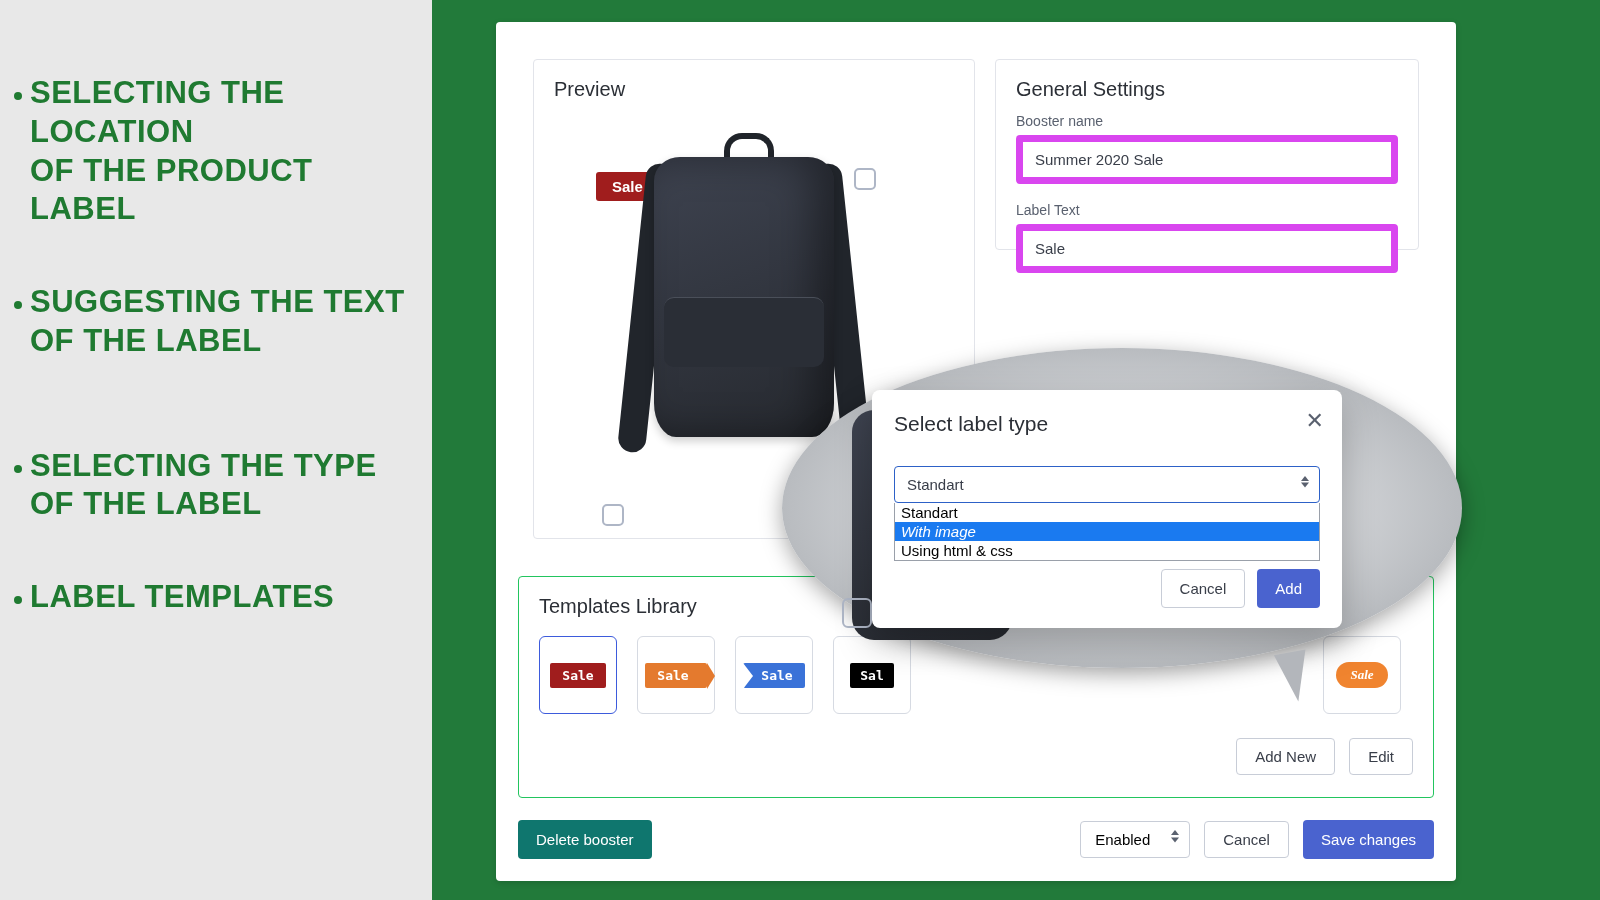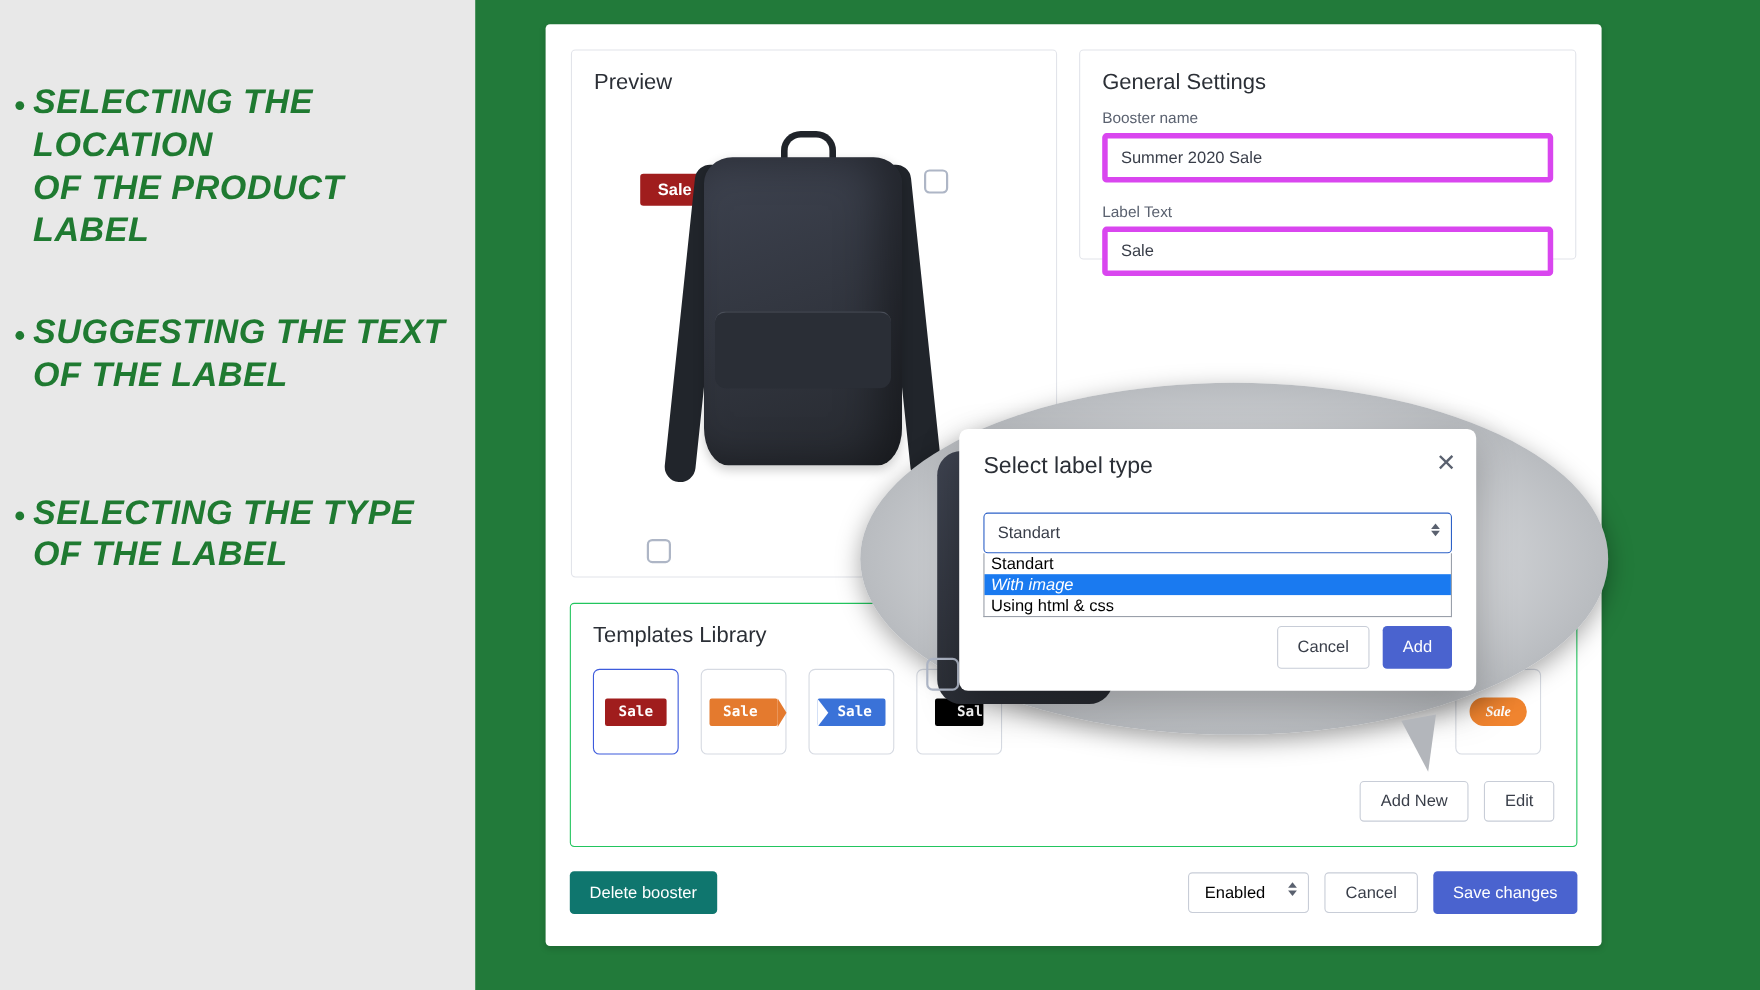--- a/index.html
+++ b/index.html
@@ -1,59 +1,59 @@
 <!DOCTYPE html>
 <html><head>
 <meta charset="utf-8">
 <style>
   * { box-sizing: border-box; margin: 0; padding: 0; }
   html, body { width: 1600px; height: 900px; font-family: "Segoe UI", Arial, sans-serif; }
   body { display: flex; }
-  .left-rail { width: 432px; background: #e8e8e8; padding: 74px 14px 0 14px; font-style: italic; }
+  .left-rail { width: 432px; background: #e8e8e8; padding: 74px 14px 0 14px; }
   .bullet-block { margin-bottom: 54px; }
   .bullet-block.gap { margin-top: 86px; }
   .bullet-line { display:flex; align-items:flex-start; }
   .dot { width:8px; height:8px; background:#1f7a31; border-radius:50%; margin:18px 8px 0 0; flex:none; }
   .bt { color:#1f7a31; font-weight:700; font-size:31px; line-height:1.25; letter-spacing:0.5px; font-family:"Century Gothic","Segoe UI", Arial, sans-serif; }
 
   .stage { position:relative; flex:1; background:#227a3a; padding-top:22px; }
   .workbench { position:relative; width:960px; margin-left:64px; background:#fff; border-radius:4px; min-height:838px; box-shadow:0 2px 6px rgba(0,0,0,.15); }
 
-  .row1 { display:flex; padding:23px; gap:20px;justify-content:flex-end; }
+  .row1 { display:flex; padding:37px; gap:20px;justify-content:flex-end; }
   .panel { border:1px solid #e2e4ea; border-radius:4px; background:#fff; }
   .preview-panel { width:442px; height:480px; padding:18px 20px; position:relative; }
   .panel-title { font-size:20px; color:#2b2f36; font-weight:400; margin-bottom:12px; }
   .product-img { width:260px; height:330px; margin:26px auto 0; position:relative; }
   
   .bp-body { position:absolute; left:30px; top:30px; width:180px; height:280px; background:linear-gradient(160deg,#3e4350,#26292f); border-radius:26px 26px 22px 22px / 24px 24px 34px 34px; box-shadow:inset -20px 0 40px rgba(0,0,0,.4), 0 4px 10px rgba(0,0,0,.2); }
   .bp-pocket { position:absolute; left:40px; top:170px; width:160px; height:70px; background:#2a2e36; border-radius:10px; border-top:1px solid #4a4f59; }
   .bp-handle { position:absolute; left:100px; top:6px; width:50px; height:30px; border:6px solid #20242a; border-bottom:none; border-radius:18px 18px 0 0; }
   .bp-strap { position:absolute; top:36px; width:28px; height:290px; background:#21252b; border-radius:16px; }
   .bp-strap.l { left:8px; transform:rotate(6deg); }
   .bp-strap.r { left:204px; transform:rotate(-6deg); }
 
   .sale-tag { position:absolute; left:62px; top:112px; background:#a01d1d; color:#fff; font-size:15px; font-weight:600; padding:6px 16px; border-radius:3px; }
   .pos-a { position:absolute; left:320px; top:108px; width:22px; height:22px; border:2px solid #aeb6c6; border-radius:5px; }
   .pos-b { position:absolute; left:68px; top:444px; width:22px; height:22px; border:2px solid #aeb6c6; border-radius:5px; }
 
   .settings-panel { flex:1; height:191px; padding:18px 20px; }
   .fld-label { font-size:14px; color:#5a616f; margin-bottom:6px; margin-top:4px; }
-  .fld-input { width:100%; border:5px solid #d946ef; border-radius:4px; padding:9px 12px; font-size:15px; color:#393e49; margin-bottom:14px; }
+  .fld-input { width:100%; border:7px solid #d946ef; border-radius:4px; padding:9px 12px; font-size:15px; color:#393e49; margin-bottom:14px; }
 
   .templates-panel { margin:0 22px; border:1px solid #22c55e; border-radius:4px; padding:18px 20px 22px; }
   .tpl-row { display:flex; gap:20px; margin-top:18px; }
   .tpl { width:78px; height:78px; border:1px solid #d6dae2; border-radius:6px; display:flex; align-items:center; justify-content:center; }
   .tpl.sel { border:1.5px solid #3d5bdc; }
   .badge { font-size:13px; font-weight:700; color:#fff; padding:5px 12px; border-radius:2px; font-family:Consolas,monospace; }
   .b-red { background:#a01d1d; }
   .b-orange { background:#e47a2e; position:relative; padding-right:18px; }
   .b-orange:after{content:"";position:absolute;right:-8px;top:0;border-top:13px solid transparent;border-bottom:13px solid transparent;border-left:8px solid #e47a2e;}
   .b-blue { background:#3a72d8; position:relative; padding-left:18px; }
   .b-blue:before{content:"";position:absolute;left:0;top:0;border-top:13px solid transparent;border-bottom:13px solid transparent;border-left:10px solid #fff;}
-  .b-black { background:#000; width:44px; text-align:left; padding:5px 20px; }
+  .b-black { background:#000; width:44px; text-align:center; padding:5px 4px; }
   .b-orange2 { background:#f0842f; border-radius:14px; padding:5px 14px; font-family:Georgia,serif; font-style:italic; }
   .tpl.hidden { visibility:hidden; }
   .tpl-actions { display:flex; justify-content:flex-end; gap:14px; margin-top:24px; }
   .btn-sec { background:#fff; border:1px solid #c8cdd7; border-radius:4px; padding:9px 18px; font-size:15px; color:#393e49; cursor:pointer; }
 
   .footer { display:flex; justify-content:space-between; padding:22px; align-items:center; }
   .btn-danger { background:#0f766e; color:#fff; border:none; border-radius:4px; padding:11px 18px; font-size:15px; cursor:pointer; }
   .footer-right { display:flex; gap:14px; align-items:center; }
   .select-like { border:1px solid #c8cdd7; border-radius:4px; padding:9px 34px 9px 14px; font-size:15px; position:relative; min-width:110px; }
   .select-like:after{content:"";position:absolute;right:10px;top:50%;transform:translateY(-50%);width:0;height:0;border-left:4px solid transparent;border-right:4px solid transparent;border-top:5px solid #5a616f;}
@@ -102,20 +102,28 @@
   </div>
   <div class="bullet-block gap">
     <div class="bullet-line">
         <span class="dot"></span>
       <div>
         <div class="bt">SELECTING THE TYPE</div>
         <div class="bt">OF THE LABEL</div>
       </div>
     </div>
   </div>
+  <div class="bullet-block">
+    <div class="bullet-line">
+        <span class="dot"></span>
+      <div>
+        <div class="bt">LABEL TEMPLATES</div>
+      </div>
+    </div>
+  </div>
 </div>
 
 <div class="stage">
   <div class="workbench">
 
     <div class="row1">
 
       <div class="panel preview-panel">
         <div class="panel-title">Preview</div>
         <div class="pos-a"></div>

